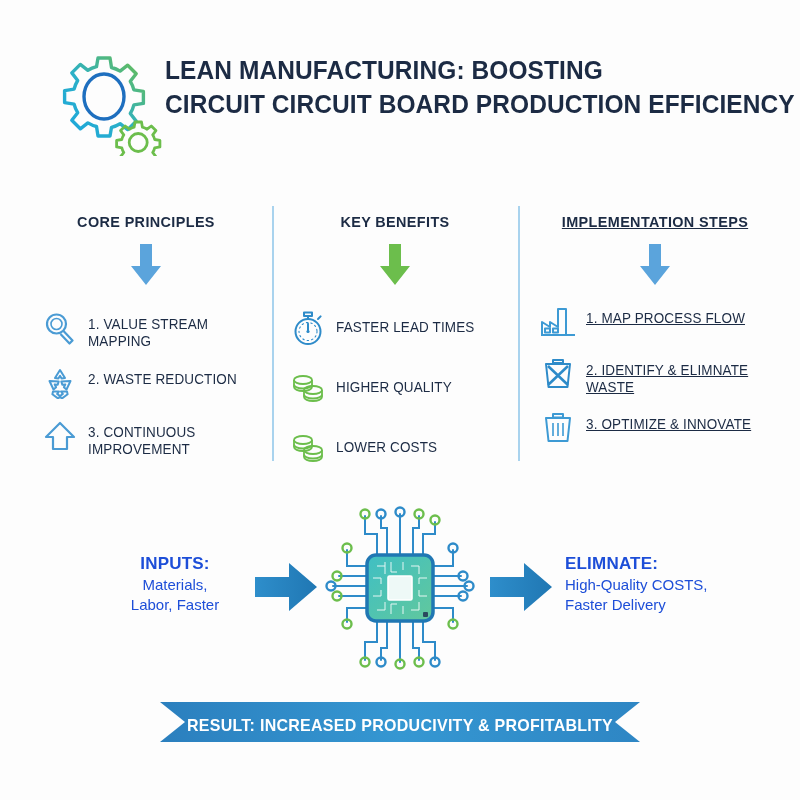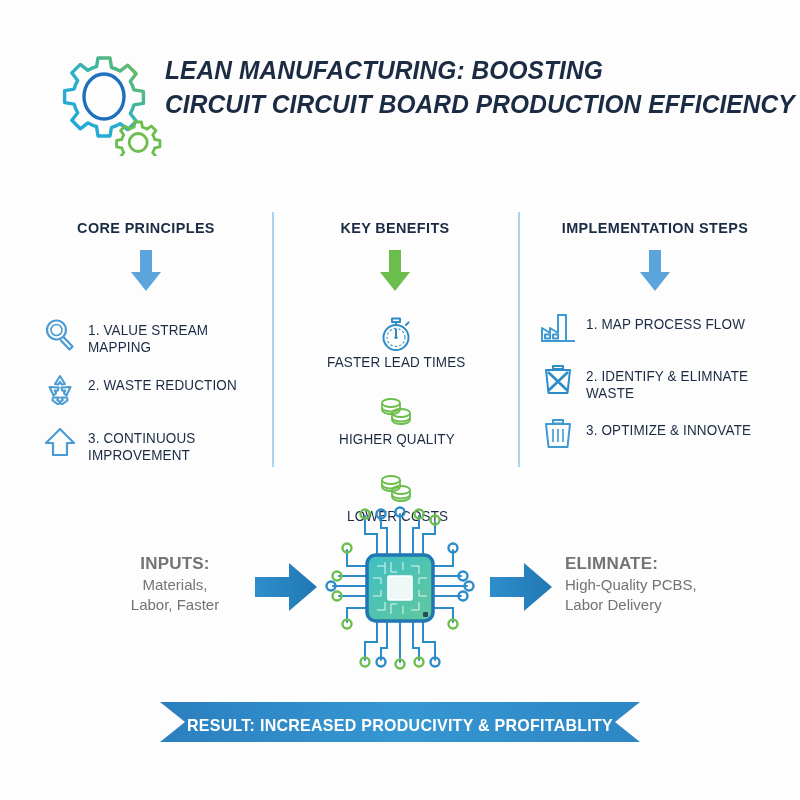--- a/index.html
+++ b/index.html
@@ -7,66 +7,66 @@
     width:800px;height:800px;
     background:#fdfdfd;
     font-family:"Liberation Sans", sans-serif;
     color:#1C2B44;
     overflow:hidden;
     position:relative;
   }
   .stage{position:absolute;inset:0;width:800px;height:800px;}
 
   
-  .header{position:absolute;left:0;top:46px;width:800px;height:110px;font-style:italic;}
+  .header{position:absolute;left:0;top:46px;width:800px;height:110px;}
   .logo{position:absolute;left:56px;top:6px;width:112px;height:104px;}
   .title{
     position:absolute;left:165px;top:8px;width:600px;
     font-weight:bold;font-size:25.5px;line-height:1.33;
     letter-spacing:.1px;color:#1C2B44;
     font-stretch:condensed;
     transform:scaleX(.96);transform-origin:left top;
   }
   .title div{white-space:nowrap;}
 
   
-  .cols{position:absolute;left:0;top:205px;width:736px;height:270px;}
+  .cols{position:absolute;left:0;top:199px;width:736px;height:270px;}
   .divider{position:absolute;top:7px;width:1.6px;height:255px;background:#A9D3EE;}
   #div1{left:272px;}
   #div2{left:518px;}
 
   .col{position:absolute;top:0;}
   #col1{left:22px;width:248px;}
   #col2{left:278px;width:234px;}
-  #col3{left:524px;width:262px;}
+  #col3{left:524px;width:262px;text-decoration:underline;}
 
   .col-head{
     text-align:center;font-weight:bold;font-size:15.5px;
     letter-spacing:.4px;color:#1C2B44;margin-top:14px;
     transform:scaleX(.93);
   }
   .arrow-wrap{display:flex;justify-content:center;margin-top:13px;height:42px;}
 
   .items{margin-top:16px;}
   .item{display:flex;align-items:flex-start;margin-bottom:13px;}
   .item .ico{flex:0 0 auto;width:40px;height:40px;margin-right:8px;display:flex;align-items:center;justify-content:center;}
   .item .txt{
     font-size:14.2px;line-height:1.2;font-weight:normal;color:#1C2B44;
     letter-spacing:.15px;padding-top:8px;transform:scaleX(.95);transform-origin:left top;
   }
   #col1 .items{margin-left:18px;margin-top:22px;}
   #col2 .items{margin-left:10px;margin-top:22px;}
-  #col2 .item{margin-bottom:20px;align-items:center;flex-direction:column;}
+  #col2 .item{margin-bottom:20px;align-items:center;}
   #col2 .item .txt{padding-top:0;}
   #col3 .items{margin-left:14px;margin-top:16px;}
   #col3 .item{margin-bottom:12px;}
 
   
   .flow{position:absolute;left:0;top:495px;width:800px;height:185px;}
-  .flow-label{position:absolute;font-size:15px;line-height:1.32;color:#737373;}
+  .flow-label{position:absolute;font-size:15px;line-height:1.32;color:#1d4ed8;}
   .flow-label b{font-size:17px;font-weight:bold;letter-spacing:.2px;}
   #inputs{left:100px;top:58px;width:150px;text-align:center;}
   #outputs{left:565px;top:58px;width:190px;text-align:left;}
   .flow-arrow{position:absolute;top:66px;}
   #farrow1{left:255px;}
   #farrow2{left:490px;}
   .chip{position:absolute;left:315px;top:5px;}
 
   
   .banner{position:absolute;left:160px;top:702px;width:480px;height:48px;}
@@ -341,22 +341,22 @@
           <stop offset="0%" stop-color="#2E8ECB"></stop>
               <stop offset="100%" stop-color="#2077B3"></stop>
         </linearGradient>
           </defs>
         <path d="M0 16 h34 V2 l28 24 -28 24 V36 H0 Z" fill="url(#fa2)"></path>
       </svg>
     </div>
 
     <div class="flow-label" id="outputs">
       <b>ELIMNATE:</b><br>
-      <span>High-Quality PCBS,</span><br>
-      <span>Labor Delivery</span>
+      <span>High-Quality COSTS,</span><br>
+      <span>Faster Delivery</span>
     </div>
   </div>
 
   <div class="banner">
     <svg width="480" height="40" viewBox="0 0 480 40" style="position:absolute;left:0;top:0;">
       <defs>
         <linearGradient id="bnr" x1="0" y1="0" x2="1" y2="0">
           <stop offset="0%" stop-color="#2B7FBE"></stop>
           <stop offset="50%" stop-color="#3597D2"></stop>
           <stop offset="100%" stop-color="#2E86C4"></stop>

